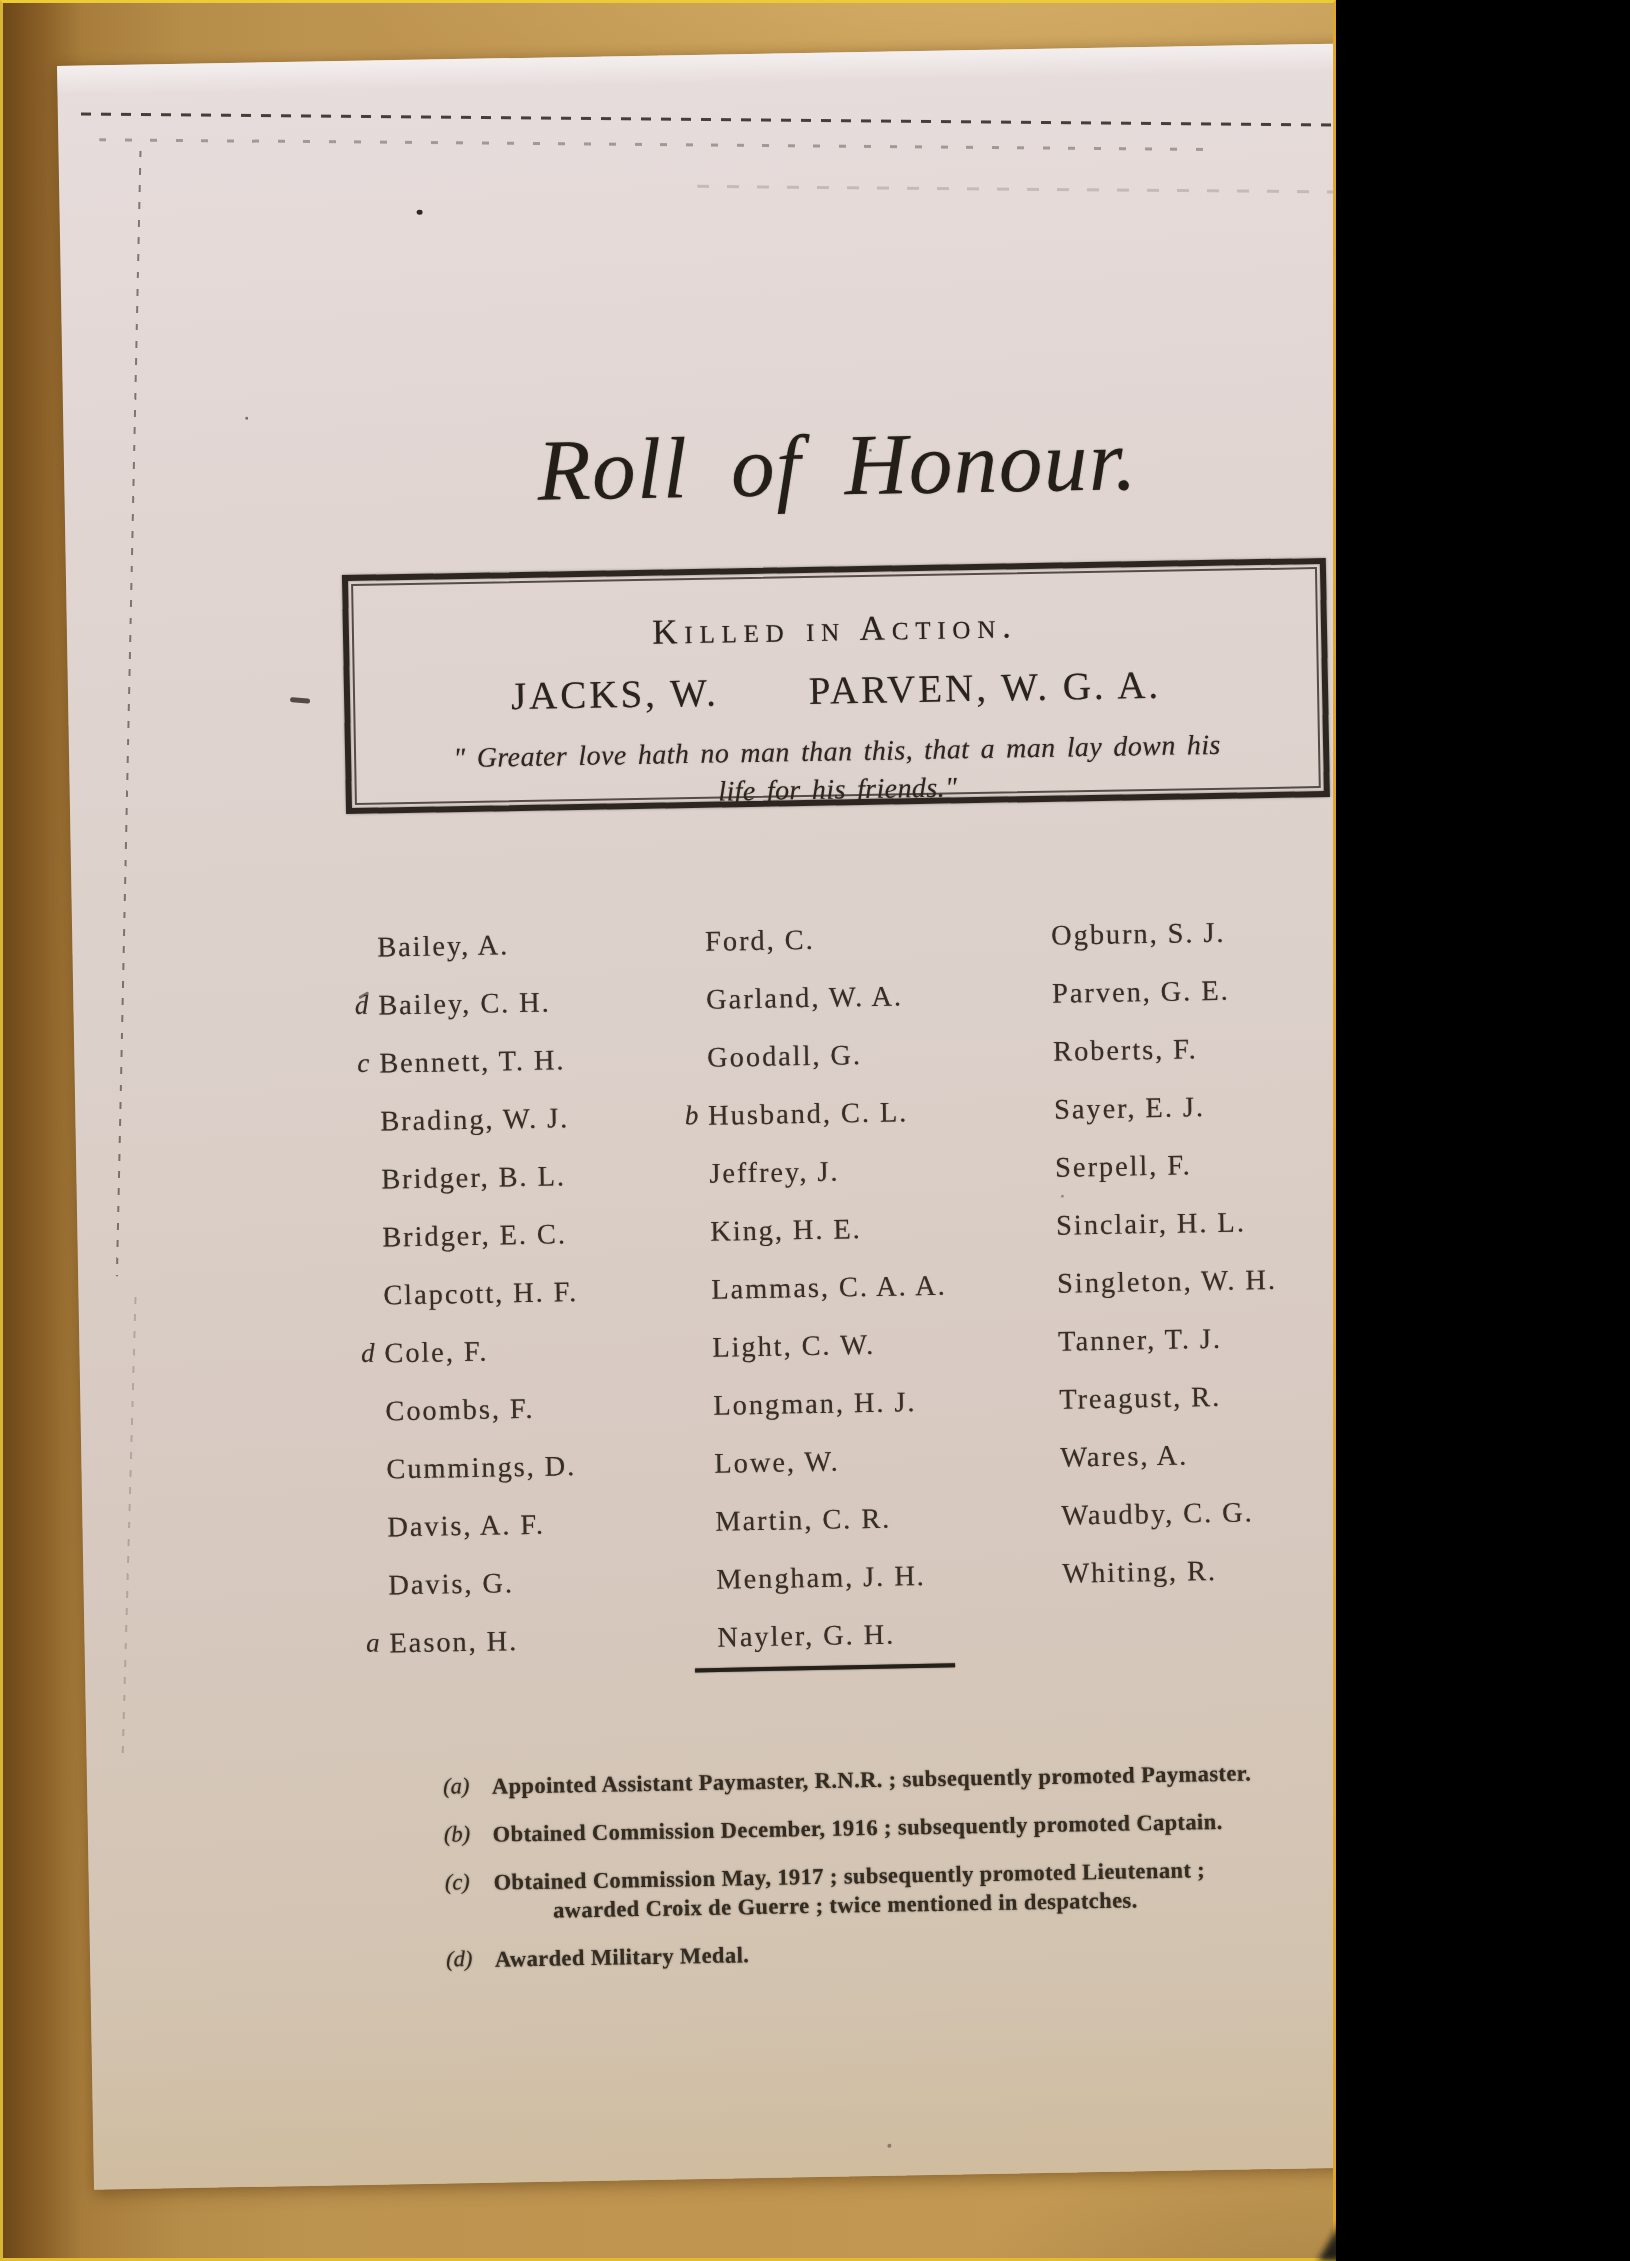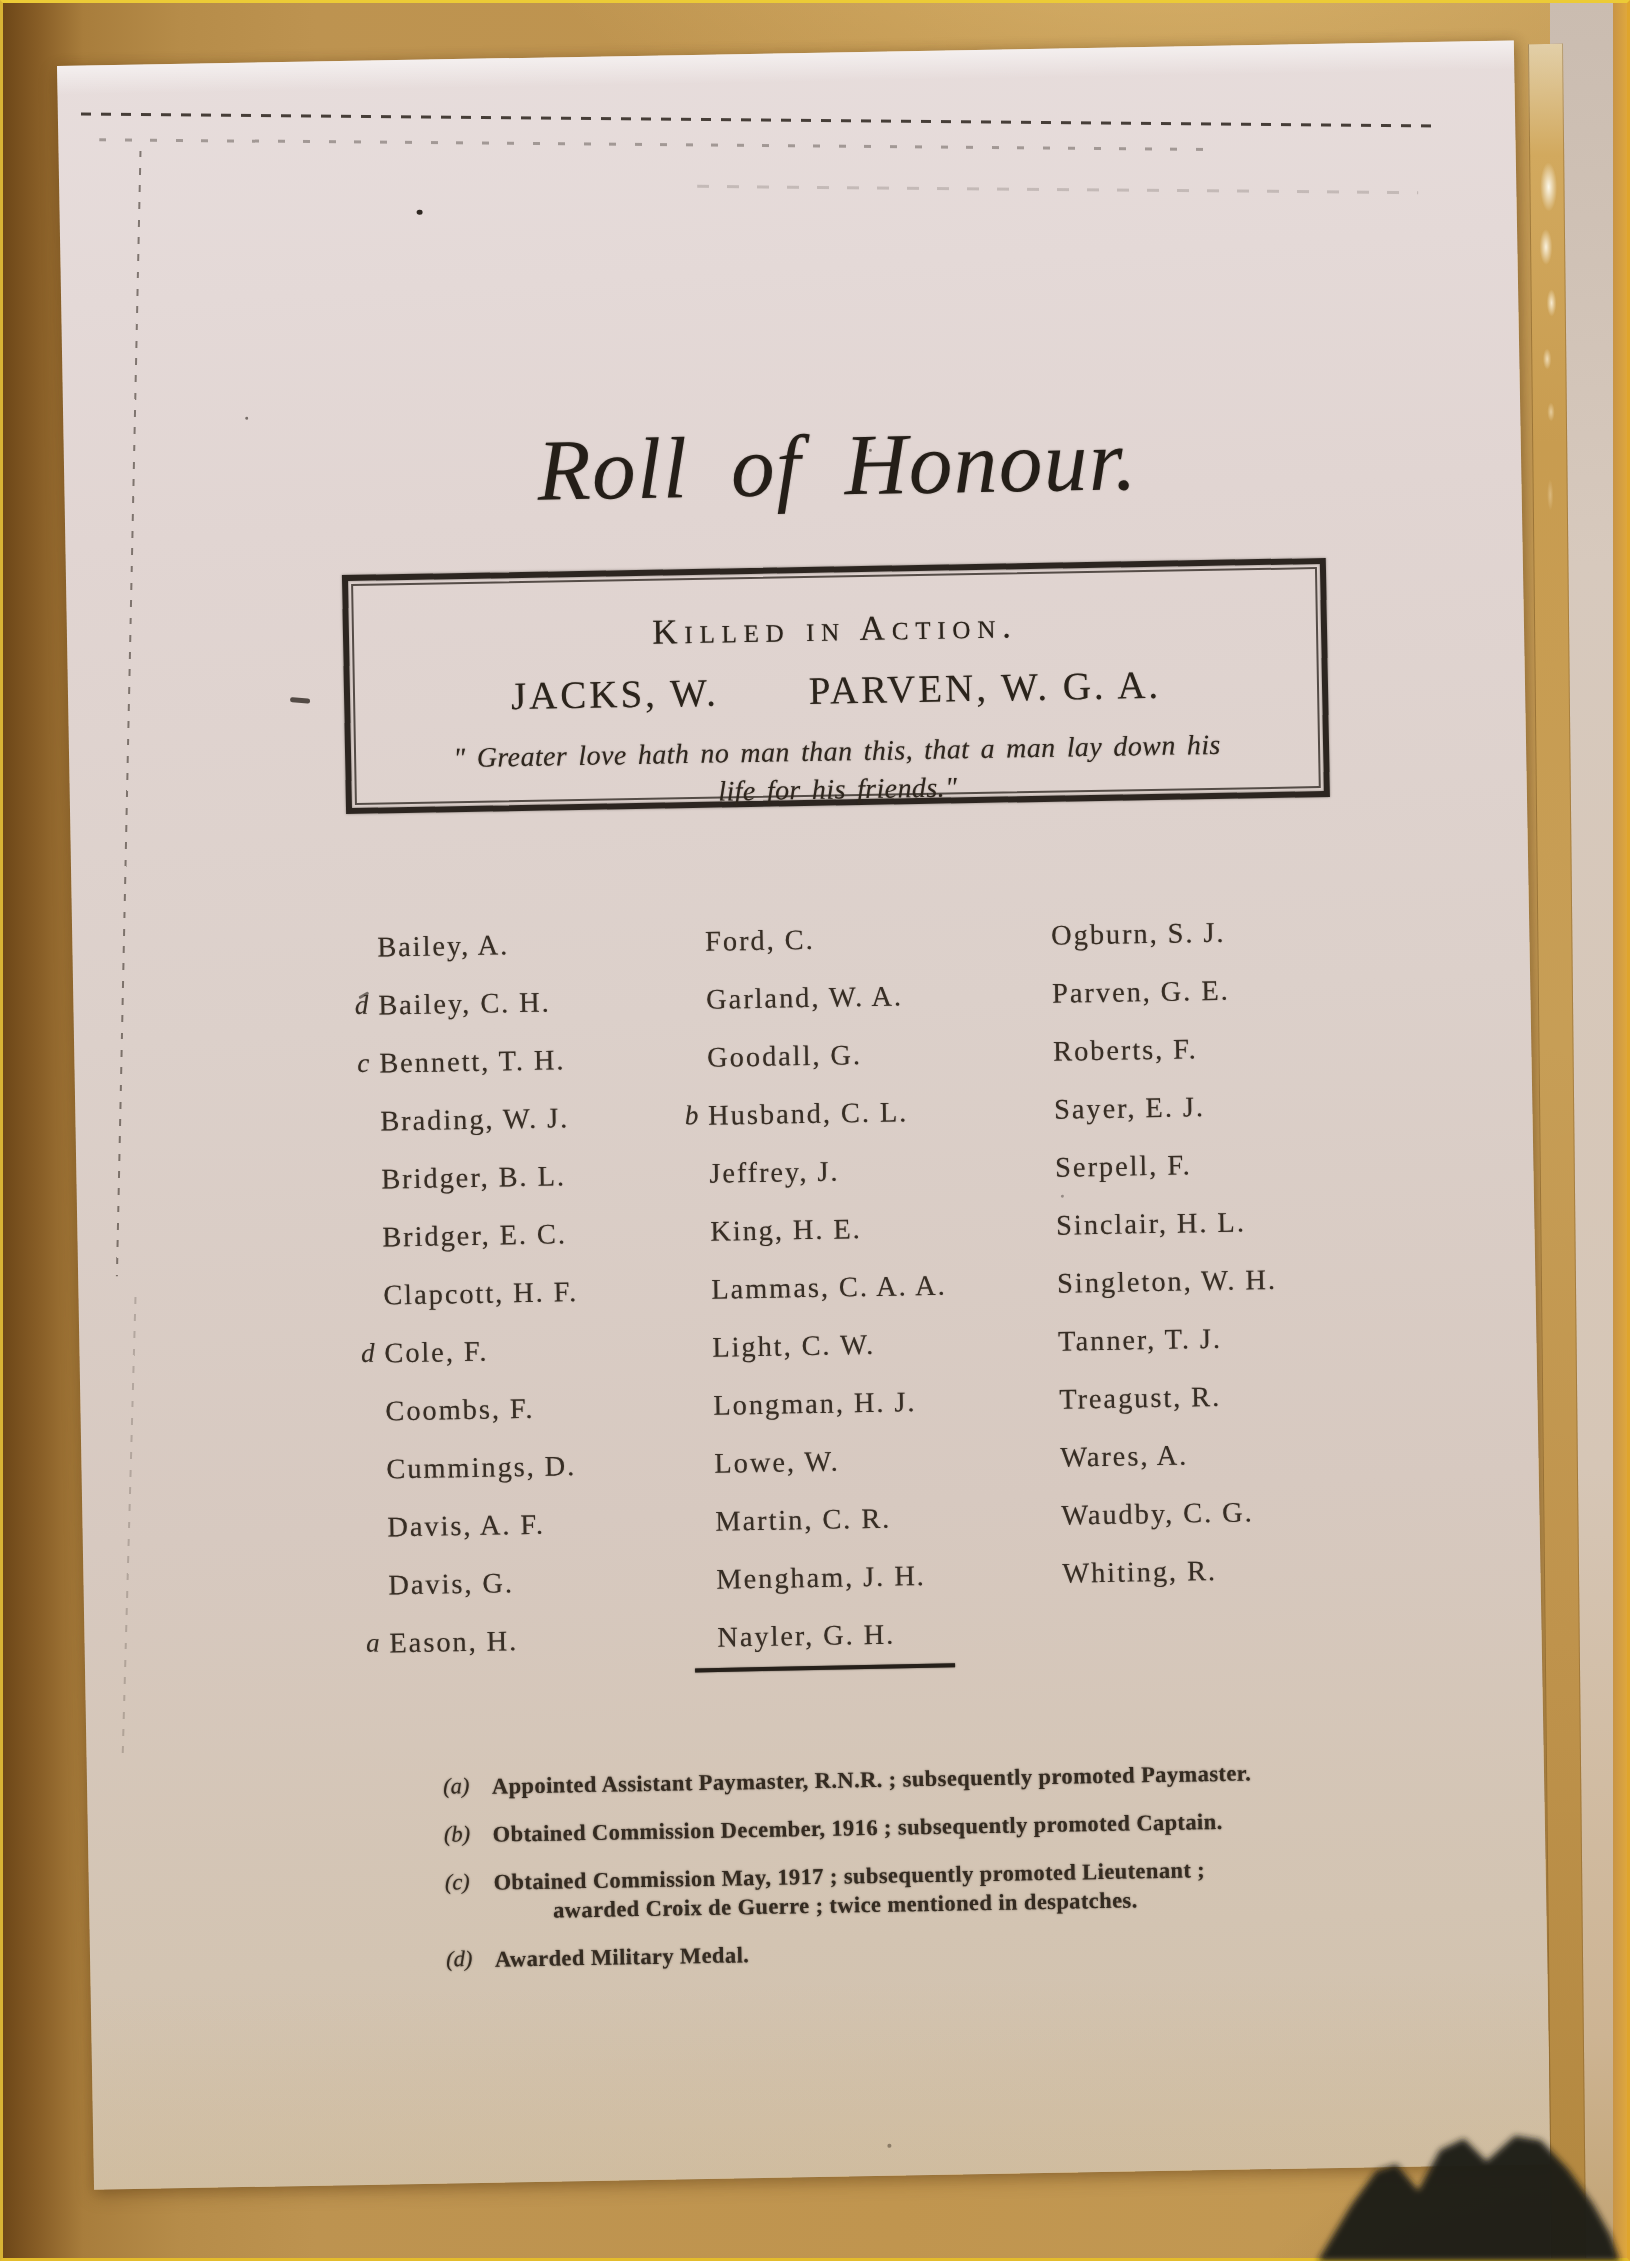--- a/index.html
+++ b/index.html
@@ -1,17 +1,17 @@
 <!DOCTYPE html>
 <html style="font-size:12px"><head>
 <meta charset="utf-8">
 <style>
   html,body{margin:0;padding:0;background:#000;}
   .scene{
-    position:relative;width:1630px;height:2261px;overflow:hidden;
+    position:relative;width:1336px;height:2261px;overflow:hidden;
     font-family:"Liberation Serif","DejaVu Serif",serif;
     background:
       radial-gradient(1051px 451px at 72% -4%, rgba(255,224,150,.38), rgba(255,224,150,0) 62%),
       radial-gradient(676px 375px at 100% 104%, rgba(70,40,5,.25), rgba(70,40,5,0) 60%),
       linear-gradient(to right,#6b4517 0px,#875d26 38px,#a87d3c 83px,#b68c49 180px,#bd9350 315px,#c0954f 55%,#c49b56 100%);
   }
   
   .page{
     position:absolute;left:57px;top:66px;width:1457px;height:2124px;
     transform:rotate(-1deg);transform-origin:top left;

